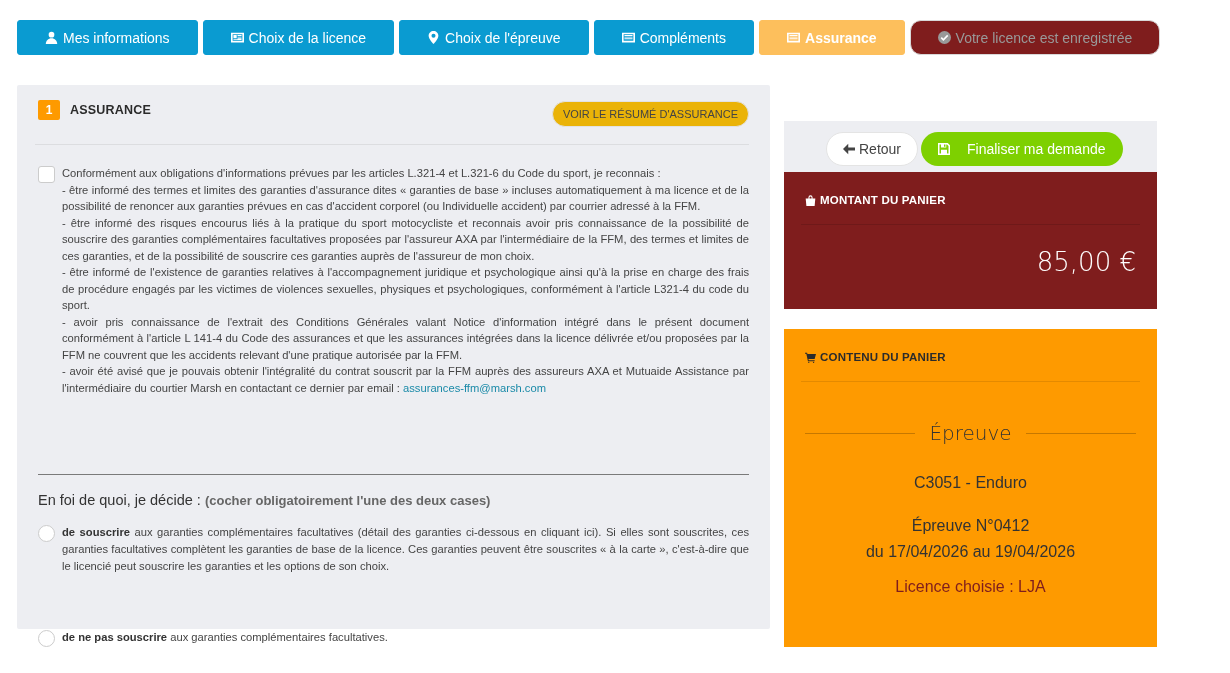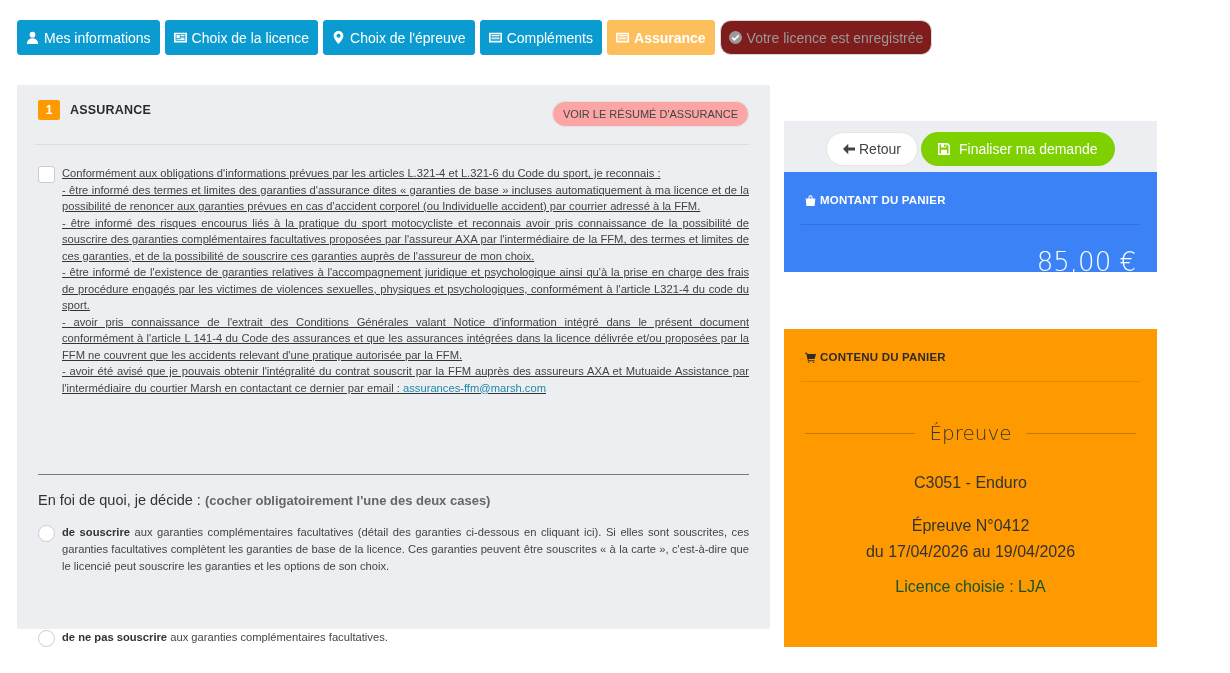--- a/index.html
+++ b/index.html
@@ -1,76 +1,76 @@
 <!DOCTYPE html>
 <html><head>
 <meta charset="utf-8">
 <style>
   * { box-sizing: border-box; margin: 0; padding: 0; }
   html, body { width: 1230px; height: 673px; background: #ffffff; overflow: hidden; }
   body { font-family: "Liberation Sans", sans-serif; color: #333; position: relative; }
 
   
   .steps { position: absolute; left: 17px; top: 20px; display: flex; gap: 5px; }
-  .step { height: 35px; padding: 0 8px; border-radius: 3px; background: #0a9bd1; color: #fff;
+  .step { height: 35px; padding: 0 27px; border-radius: 3px; background: #0a9bd1; color: #fff;
           font-size: 14px; display: flex; align-items: center; gap: 5px; border: 1px solid #0a9bd1; cursor: pointer; white-space: nowrap; }
   .step.active { background: #fdbf5c; border-color: #fdbf5c; font-weight: bold; }
   .step.disabled { background: #7f1d1d; border-color: #d8d8d8; color: #999; border-radius: 11px; }
   .step svg { width: 13px; height: 13px; fill: currentColor; }
 
   
   .panel { position: absolute; left: 17px; top: 85px; width: 753px; height: 544px; background: #edeef2; border-radius: 2px; }
   .panel-head { position: absolute; left: 21px; top: 15px; display: flex; align-items: center; gap: 10px; }
   .badge-num { width: 22px; height: 20px; background: #fe9a00; color: #fff; border-radius: 2px; font-size: 12px; font-weight: bold;
                display: flex; align-items: center; justify-content: center; }
   .panel-title { font-size: 12.5px; font-weight: bold; color: #2b2b2b; letter-spacing: 0.2px; }
-  .resume-btn { position: absolute; right: 21px; top: 16px; height: 26px; padding: 0 10px; background: #fca5a5; border: 1px solid #e2e2e2;
+  .resume-btn { position: absolute; right: 21px; top: 16px; height: 26px; padding: 0 10px; background: #eab308; border: 1px solid #e2e2e2;
                 border-radius: 14px; font-size: 11px; color: #444; display: flex; align-items: center; cursor: pointer; }
   .head-sep { position: absolute; left: 18px; right: 21px; top: 59px; height: 1px; background: #dcdde0; }
 
-  .consent { position: absolute; left: 21px; top: 80px; width: 711px; text-decoration: underline; }
+  .consent { position: absolute; left: 21px; top: 80px; width: 711px; }
   .chk { position: absolute; left: 0; top: 1px; width: 17px; height: 17px; background: #fff; border: 1px solid #ccc; border-radius: 3px; cursor: pointer; }
   .consent-text { margin-left: 24px; font-size: 11.2px; line-height: 16.5px; color: #444; text-align: justify; }
   .consent-text p { margin: 0; }
   .consent-text a { color: #1a8aa8; text-decoration: none; }
 
   .body-sep { position: absolute; left: 21px; right: 21px; top: 389px; height: 1px; background: #7a7a7a; }
 
   .decide { position: absolute; left: 21px; top: 407px; font-size: 14.5px; color: #333; }
   .decide b { font-size: 13px; color: #666; }
 
   .opt { position: absolute; left: 21px; width: 711px; }
   .radio { position: absolute; left: 0; top: 1px; width: 17px; height: 17px; background: #fff; border: 1px solid #ccc; border-radius: 50%; cursor: pointer; }
   .opt-text { margin-left: 24px; font-size: 11.2px; line-height: 17px; color: #444; text-align: justify; }
   .opt-text b { color: #333; }
 
   
   .actions { position: absolute; left: 784px; top: 85px; width: 373px; height: 67px; background: #edeef2; margin-top: 36px; }
   .btn-back { position: absolute; left: 42px; top: 11px; height: 34px; padding: 0 16px; background: #fff; border: 1px solid #e4e4e4; border-radius: 17px;
               font-size: 14px; color: #444; display: flex; align-items: center; gap: 4px; cursor: pointer; }
   .btn-final { position: absolute; left: 137px; top: 11px; height: 34px; padding: 8px 17px; background: #7ed000; border-radius: 17px;
-               font-size: 14px; color: #fff; display: flex; align-items: center; gap: 9px; cursor: pointer; }
+               font-size: 14px; color: #fff; display: flex; align-items: center; gap: 17px; cursor: pointer; }
   .btn-back svg, .btn-final svg { width: 12px; height: 12px; fill: currentColor; }
 
-  .amount { position: absolute; left: 784px; top: 172px; width: 373px; height: 100px; background: #3b82f6; color: #fff; }
+  .amount { position: absolute; left: 784px; top: 172px; width: 373px; height: 137px; background: #7f1d1d; color: #fff; }
   .card-title { position: absolute; left: 21px; top: 22px; font-size: 11.5px; font-weight: bold; letter-spacing: 0.2px; display: flex; align-items: center; gap: 4px; }
   .card-title svg { width: 11px; height: 11px; fill: currentColor; }
   .card-sep { position: absolute; left: 17px; right: 17px; top: 52px; height: 1px; }
   .amount .card-sep { background: rgba(0,0,0,0.12); }
   .amount-val { position: absolute; right: 21px; top: 75px; font-size: 26px; font-family: "DejaVu Sans", sans-serif; font-weight: 300; }
 
   .basket { position: absolute; left: 784px; top: 329px; width: 373px; height: 318px; background: #fe9a00; color: #333; }
   .basket .card-title { color: #2b2b2b; }
   .basket .card-sep { background: rgba(0,0,0,0.1); }
   .ep-head { position: absolute; left: 21px; right: 21px; top: 92px; display: flex; align-items: center; gap: 14px; }
   .ep-line { flex: 1; height: 1px; background: rgba(0,0,0,0.22); }
   .ep-title { font-size: 20px; color: #333; font-family: "DejaVu Sans", sans-serif; font-weight: 300; }
   .ep-line1 { position: absolute; left: 0; right: 0; top: 145px; text-align: center; font-size: 16px; color: #333; }
   .ep-line2 { position: absolute; left: 0; right: 0; top: 184px; text-align: center; font-size: 16px; color: #333; line-height: 26px; }
-  .ep-line3 { position: absolute; left: 0; right: 0; top: 249px; text-align: center; font-size: 16px; color: #14532d; }
+  .ep-line3 { position: absolute; left: 0; right: 0; top: 249px; text-align: center; font-size: 16px; color: #7f1d1d; }
 </style>
 </head>
 <body>
 
 <div class="steps">
   <div class="step">
     <svg viewBox="0 0 16 16">
         <circle cx="8" cy="4.5" r="3.5"></circle>
         <path d="M1 16c0-4 3-7 7-7s7 3 7 7z"></path>
       </svg>

